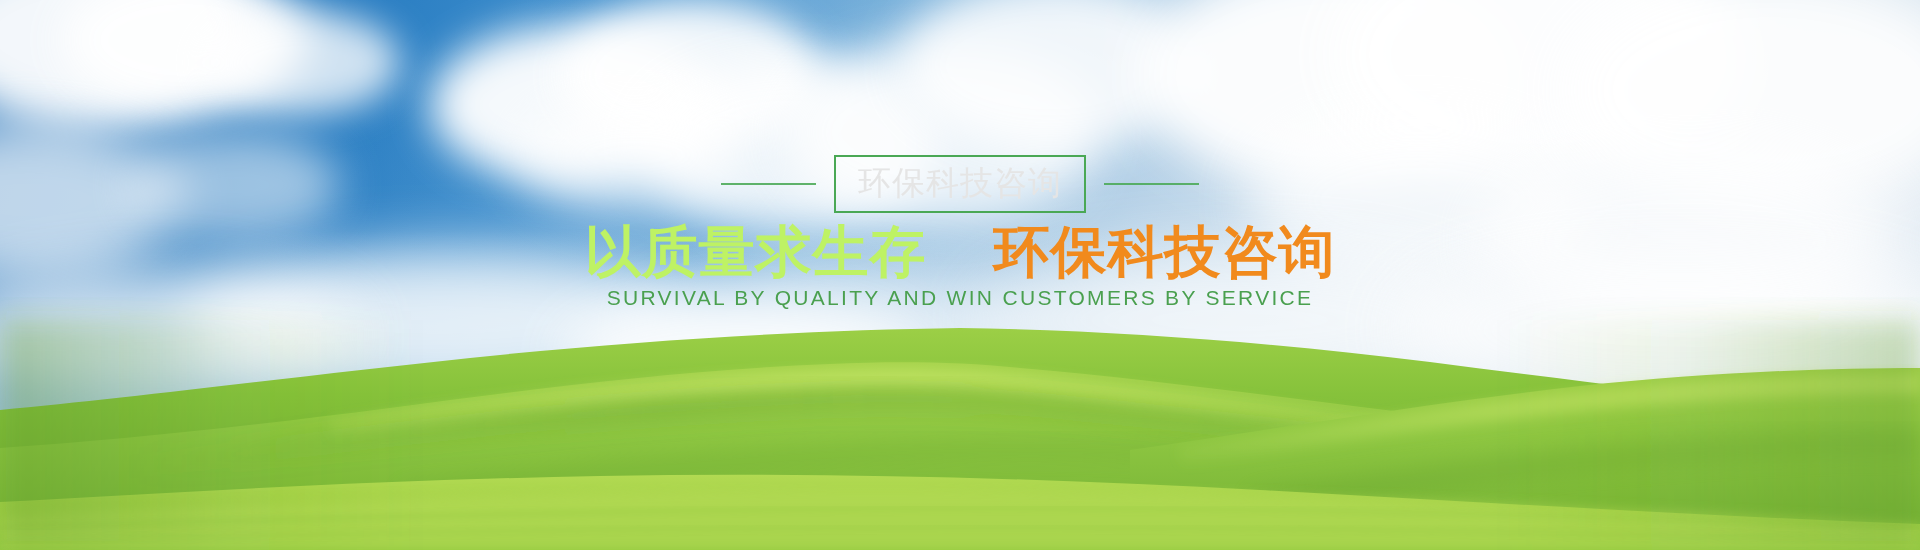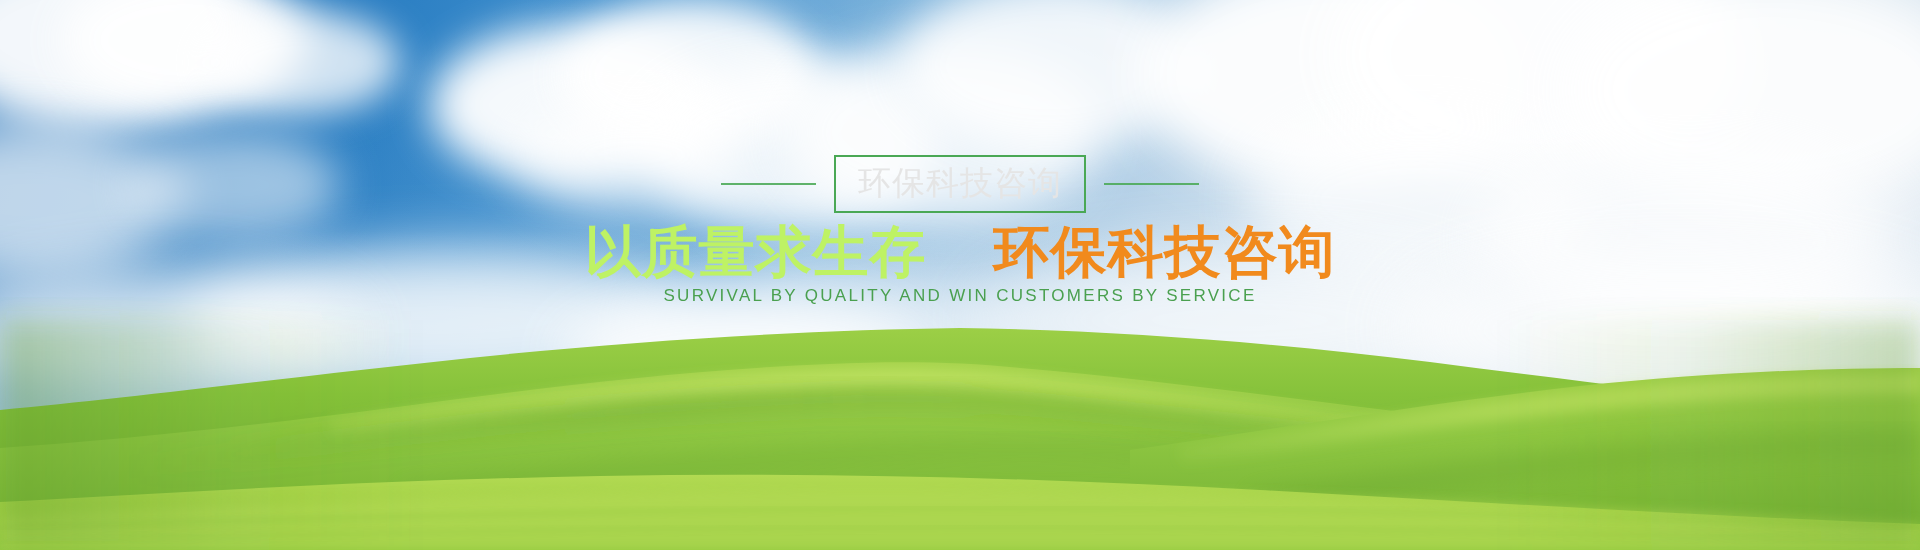--- a/index.html
+++ b/index.html
@@ -124,21 +124,21 @@
   }
   .headline .seg-green  { color:#bef264; }
   .headline .seg-orange { color:#f18a1d; }
   .headline .gap { display:inline-block; width:26px; }
 
   
   .subtitle {
     position:absolute;
     top:286px; left:0; width:1920px;
     font-family:"Liberation Sans", sans-serif;
-    font-size:17px;
+    font-size:21px;
     font-weight:normal;
     letter-spacing:2.3px;
     color:#4aa04f;
     white-space:nowrap;
   }
 </style>
 </head>
 <body>
 
 <div id="banner">

